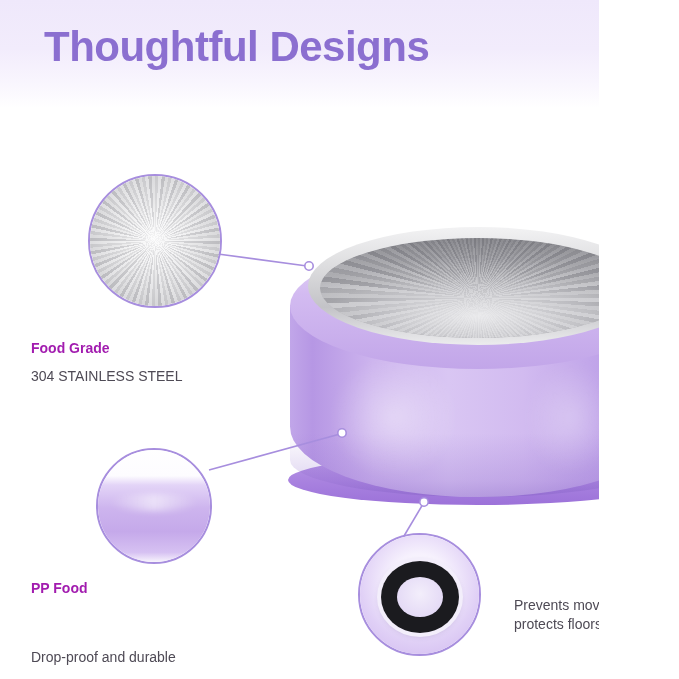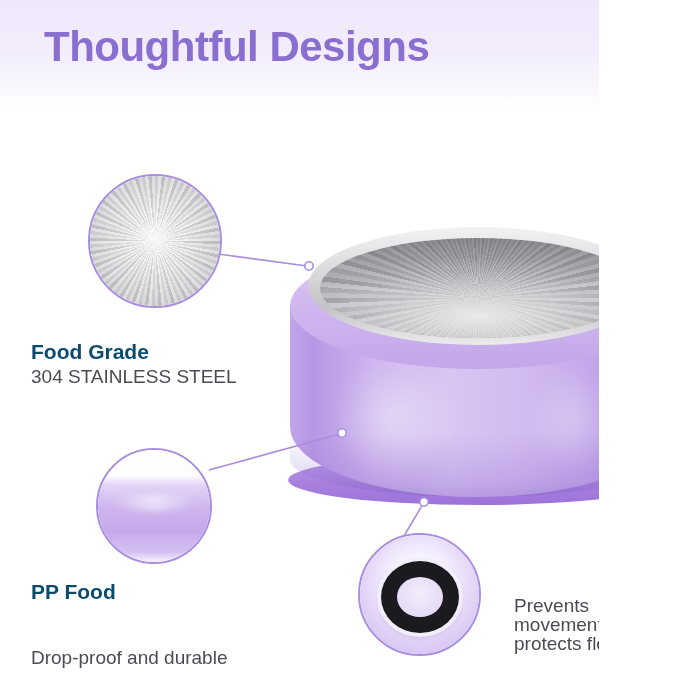--- a/index.html
+++ b/index.html
@@ -36,28 +36,28 @@
     font-size: 42px;
     font-weight: bold;
     color: #8b6fd0;
     letter-spacing: -0.5px;
     white-space: nowrap;
   }
 
   
   .callout-title {
     position: absolute;
-    font-size: 21px;
+    font-size: 14px;
     font-weight: bold;
-    color: #0c4a6e;
+    color: #a21caf;
     white-space: nowrap;
   }
   .callout-desc {
     position: absolute;
-    font-size: 19px;
+    font-size: 14px;
     font-weight: normal;
     color: #4e4a55;
     line-height: 19px;
   }
 
   #label-food-grade-title { left: 31px; top: 340px; }
   #label-food-grade-desc  { left: 31px; top: 367px; width: 240px; }
 
   #label-pp-shell-title { left: 31px; top: 580px; }
   #label-pp-shell-desc  { left: 31px; top: 609px; width: 240px; margin-top: 39px; }

